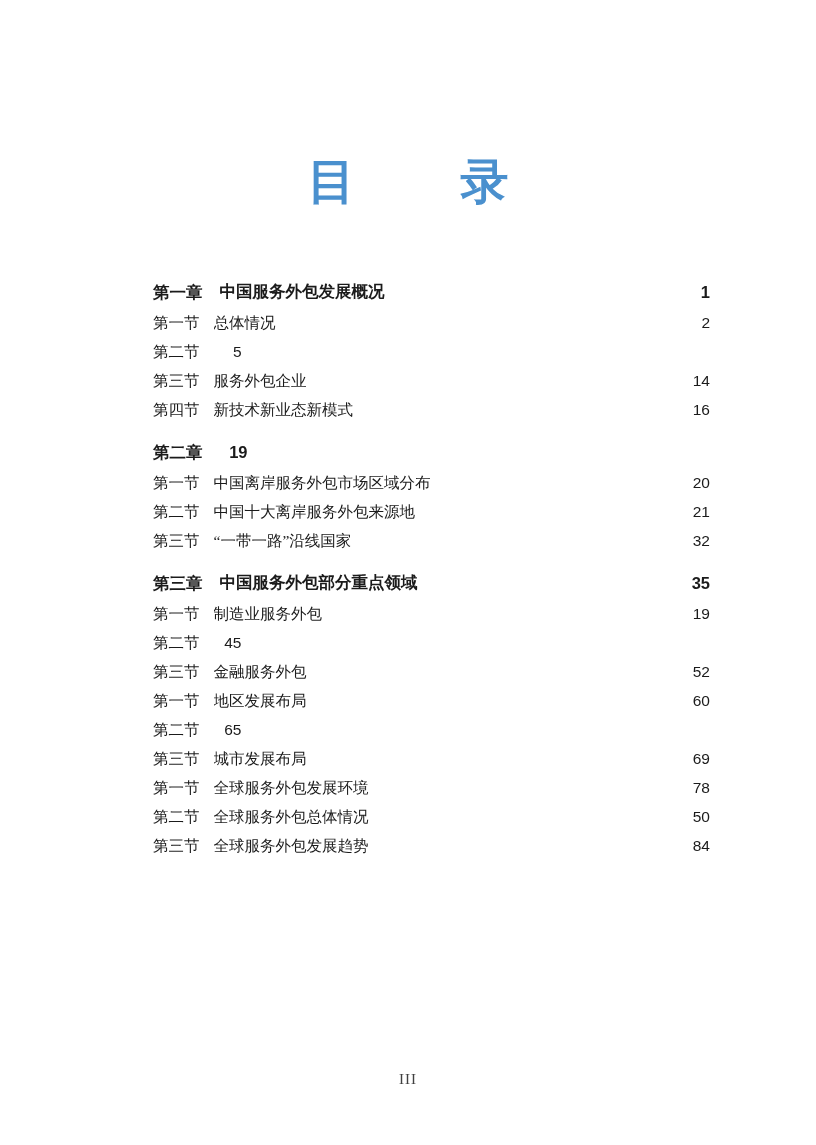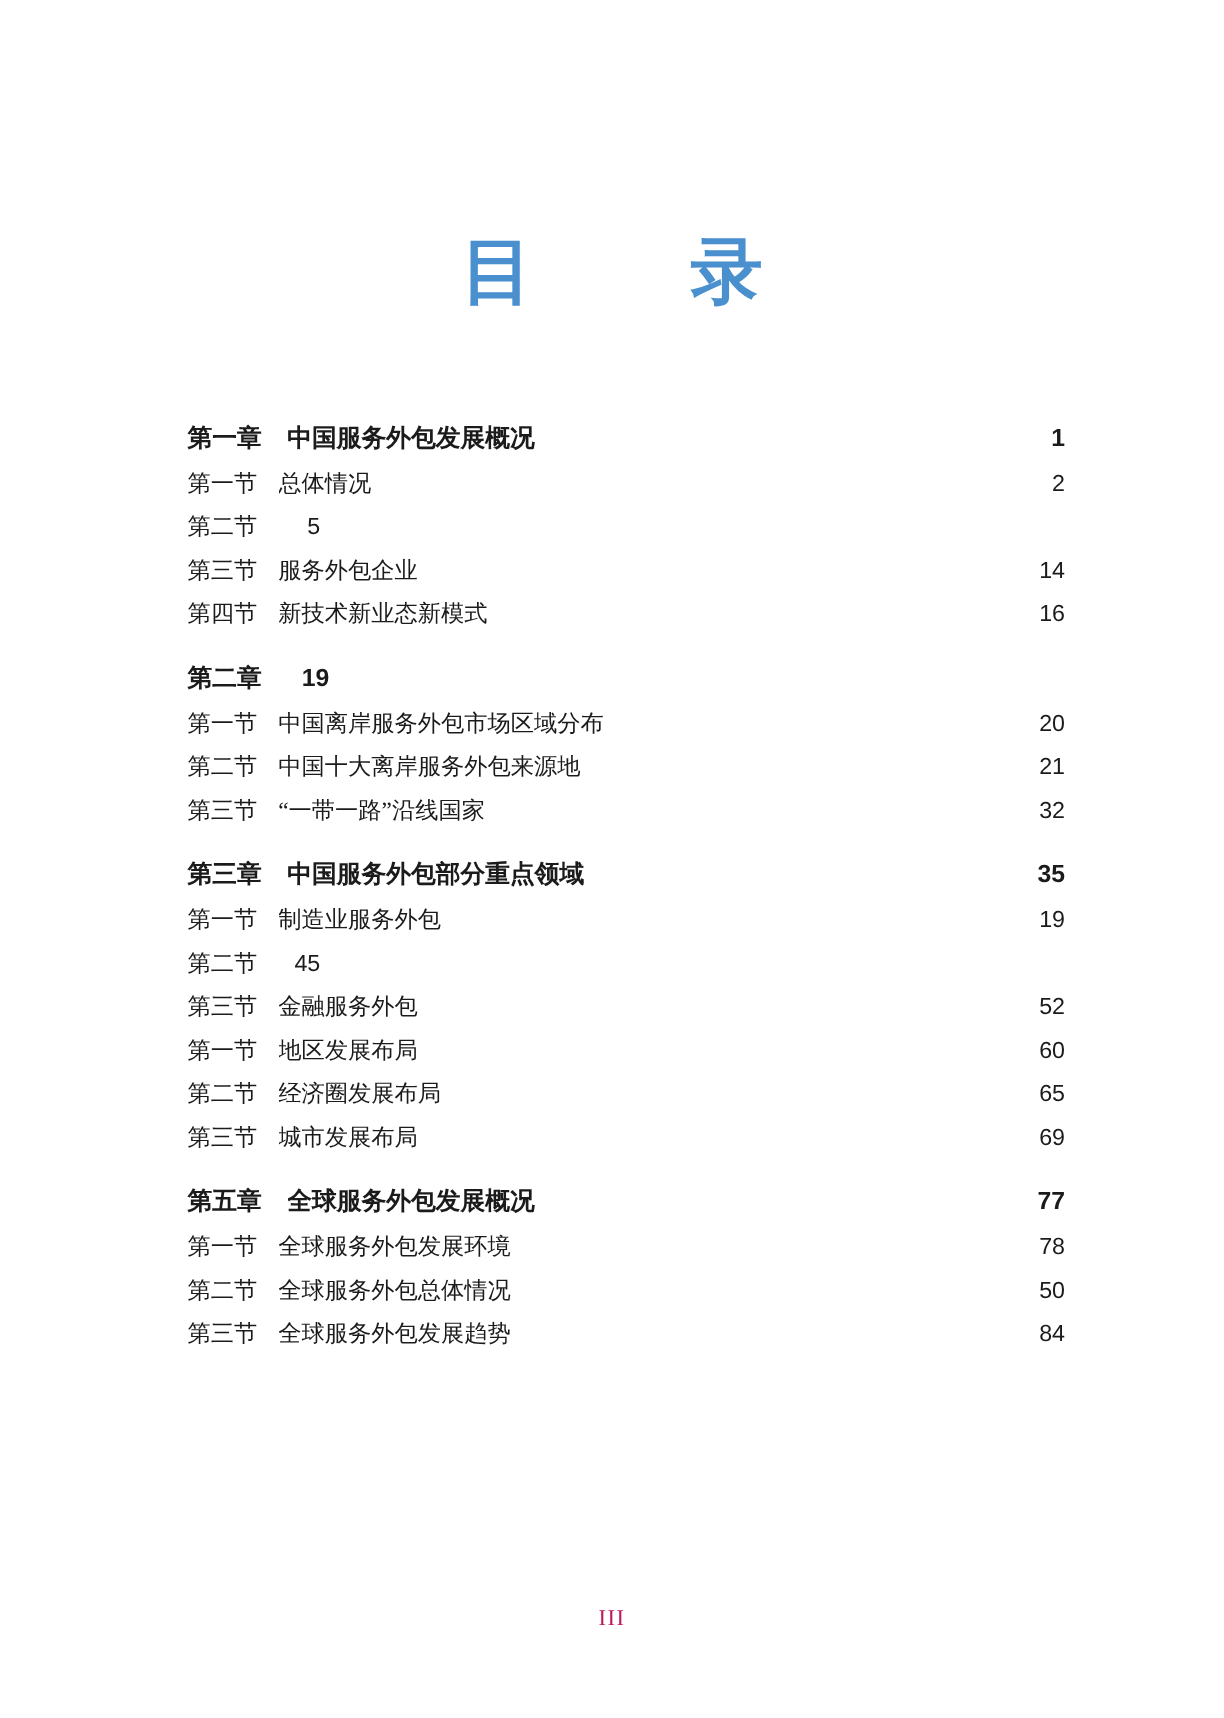--- a/index.html
+++ b/index.html
@@ -34,41 +34,42 @@
     right: 106px;
     top: 259px;
   }
   .toc-row {
     display: flex;
     align-items: flex-start;
     font-size: 15.5px;
     line-height: 18.5px;
     margin-bottom: 10.5px;
     font-weight: 400;
+    margin-left: 28px;
   }
   .toc-row.chapter {
     font-size: 16.5px;
     font-weight: 700;
     margin-top: 24px;
     margin-bottom: 12px;
   }
   .row-label { flex: none; margin-right: 14px; white-space: nowrap; }
   .toc-row.chapter .row-label { margin-right: 17px; }
   .row-title { flex: 1 1 auto; white-space: nowrap; overflow: hidden; font-family: Liberation Serif, serif; }
   .row-page { flex: none; text-align: right; min-width: 28px; }
   .page-footer {
     position: absolute;
     top: 1071px;
     left: 0;
     right: 0;
     text-align: center;
     font-family: "Liberation Serif", "DejaVu Serif", serif;
     font-size: 15px;
     letter-spacing: 1px;
-    color: #be185d;
+    color: #404040;
   }
 </style>
 </head>
 <body>
 
 <div class="page">
 
   <h1 class="doc-title" style="color: rgb(74, 144, 206);">
     <span>目</span>
     <span>录</span>
@@ -137,32 +138,26 @@
         <span class="row-title">金融服务外包</span>
         <span class="row-page">52</span>
       </div>
       <div class="toc-row section">
         <span class="row-label">第一节</span>
         <span class="row-title">地区发展布局</span>
         <span class="row-page">60</span>
       </div>
       <div class="toc-row section">
         <span class="row-label">第二节</span>
-        <span class="row-title">经济圈发展布局</span>
         <span class="row-page">65</span>
       </div>
       <div class="toc-row section">
         <span class="row-label">第三节</span>
         <span class="row-title">城市发展布局</span>
         <span class="row-page">69</span>
-      </div>
-      <div class="toc-row chapter">
-        <span class="row-label">第五章</span>
-        <span class="row-title">全球服务外包发展概况</span>
-        <span class="row-page">77</span>
       </div>
       <div class="toc-row section">
         <span class="row-label">第一节</span>
         <span class="row-title">全球服务外包发展环境</span>
         <span class="row-page">78</span>
       </div>
       <div class="toc-row section">
         <span class="row-label">第二节</span>
         <span class="row-title">全球服务外包总体情况</span>
         <span class="row-page">50</span>

